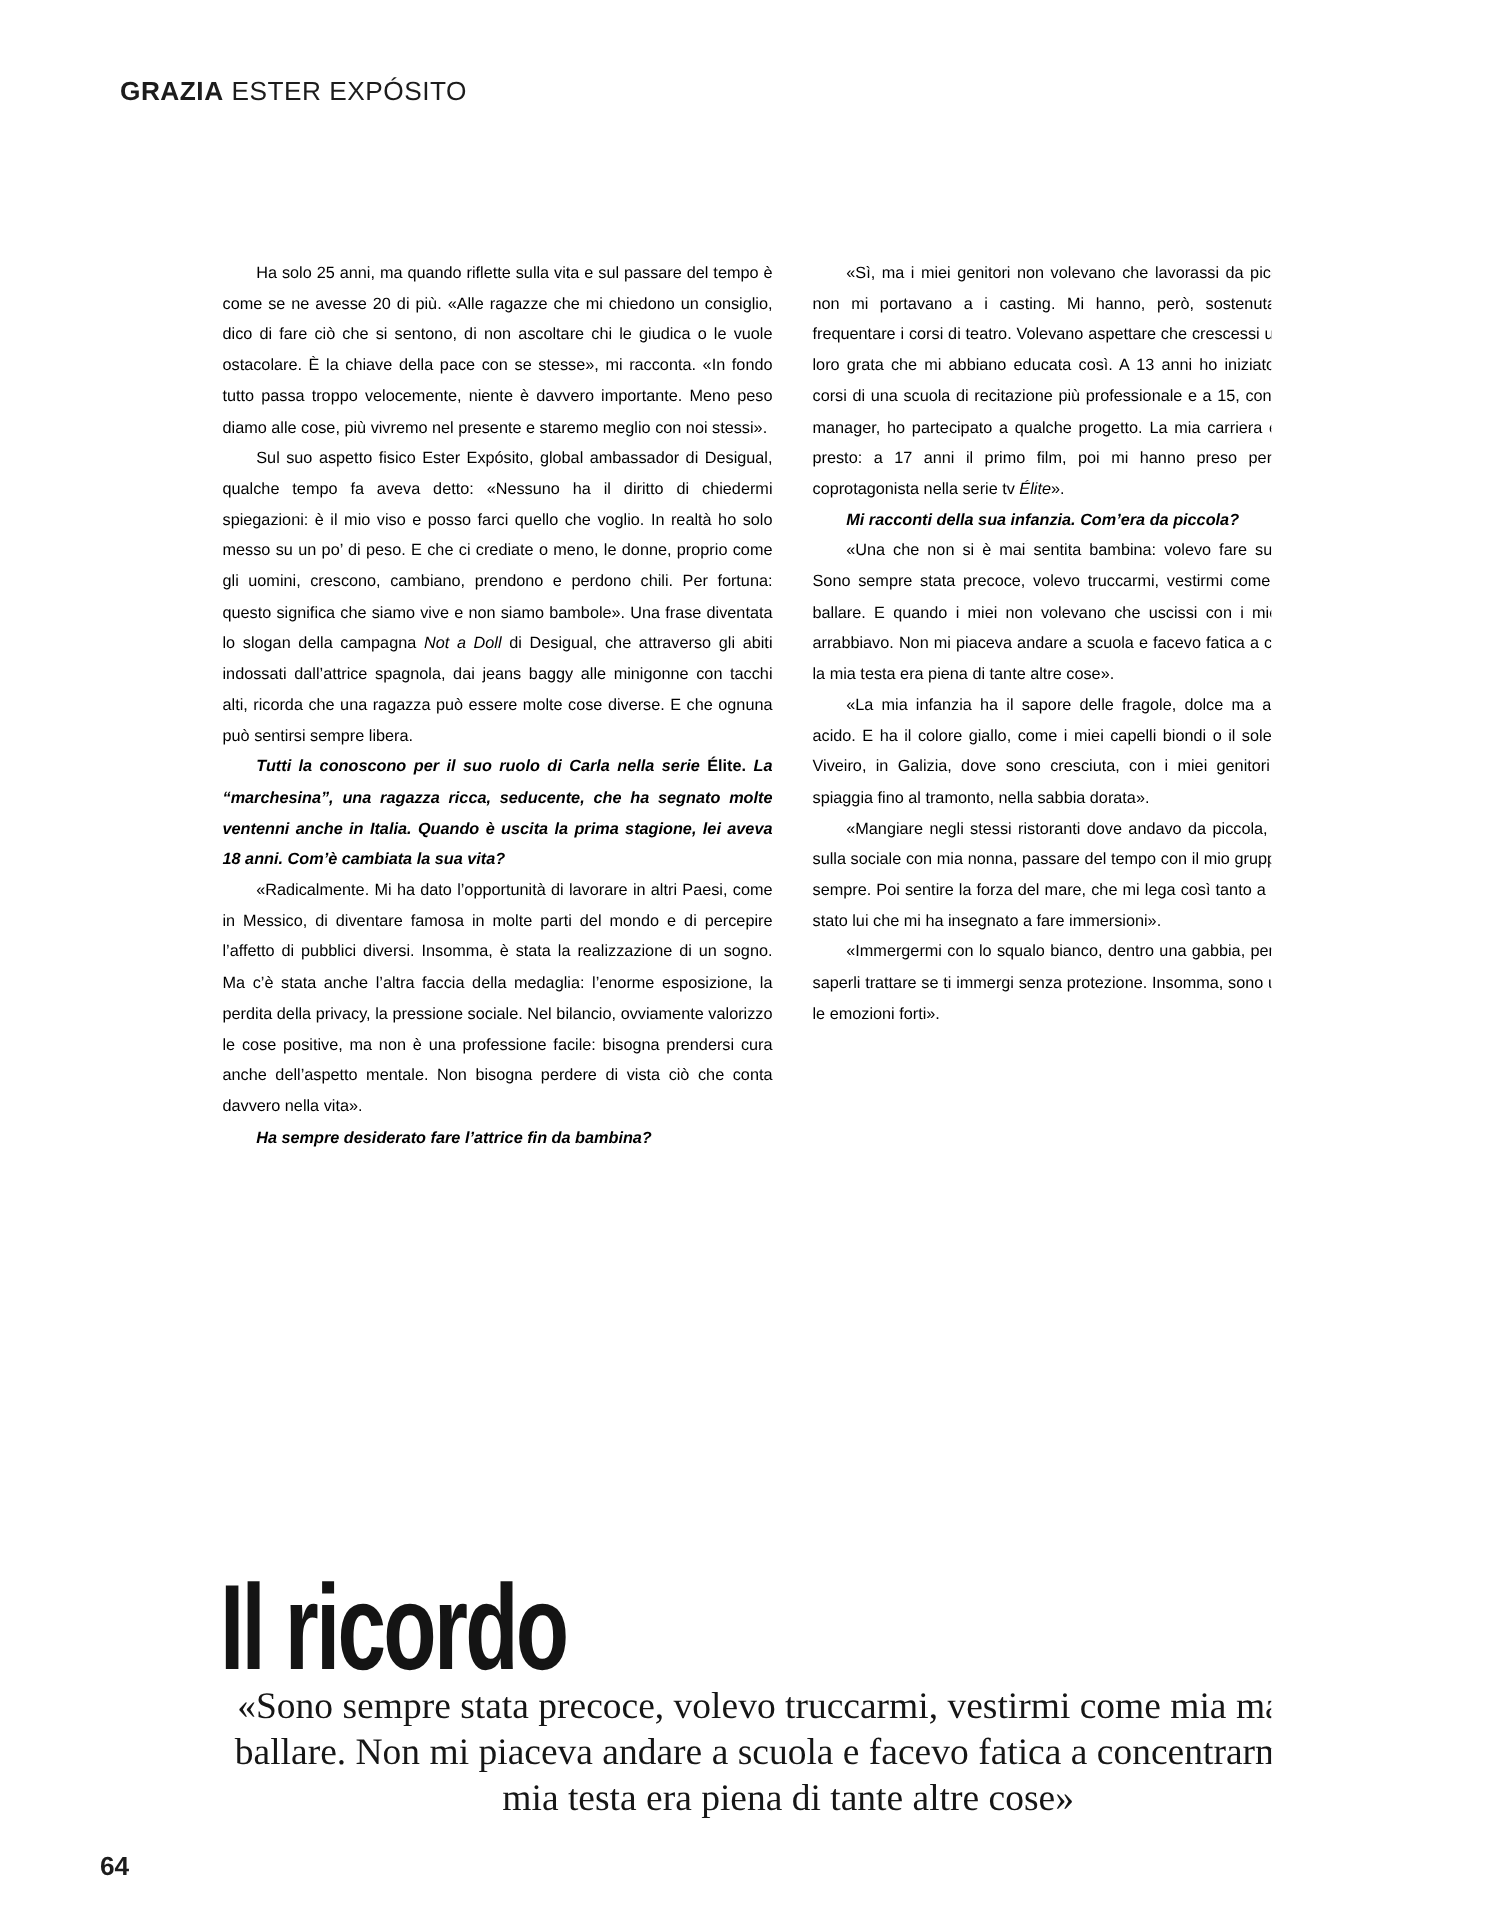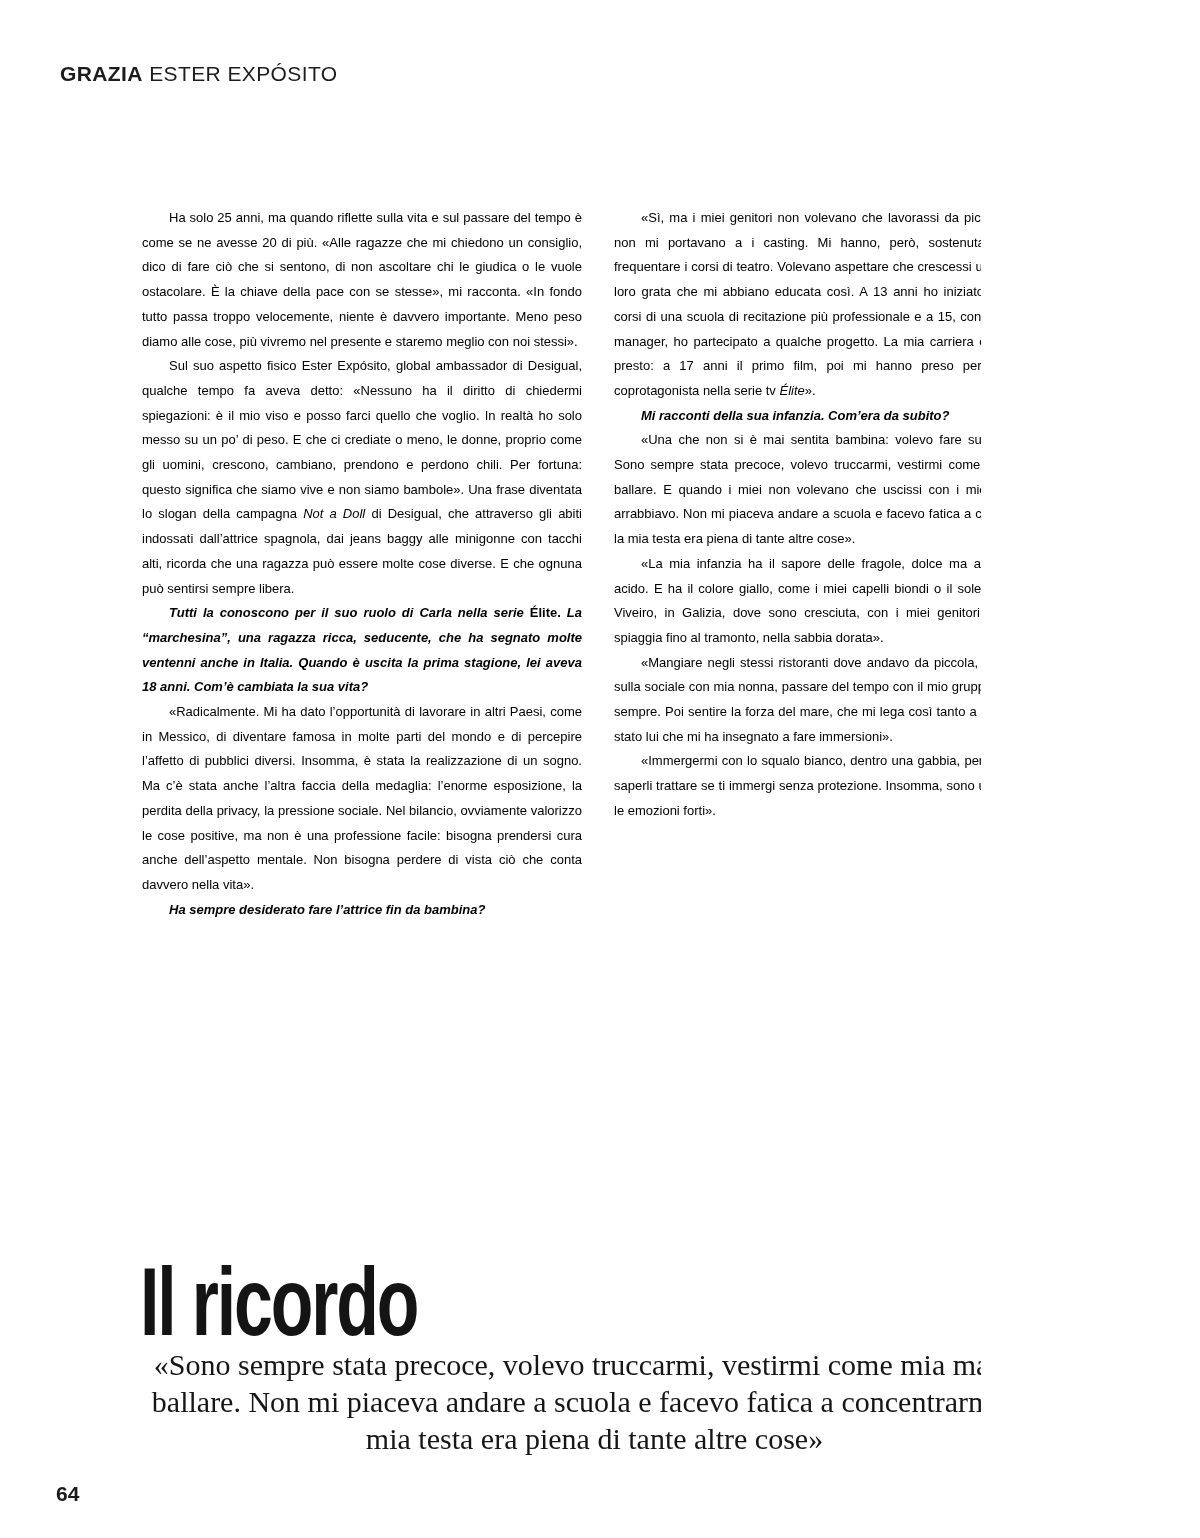--- a/index.html
+++ b/index.html
@@ -4,20 +4,21 @@
 <style>
   * { box-sizing: border-box; }
   html, body { margin: 0; padding: 0; background: #ffffff; }
   .page {
     position: relative;
     width: 981px;
     height: 1538px;
     background: #ffffff;
     color: #161616;
     overflow: hidden;
+    margin-left: 36px;
   }
 
   
   .runhead {
     position: absolute;
     left: 60px;
     top: 62px;
     font-family: "Liberation Sans", sans-serif;
     font-size: 21px;
     letter-spacing: 0.4px;
@@ -73,21 +74,21 @@
     margin: 0;
     font-family: "Liberation Serif", serif;
     font-size: 30px;
     line-height: 37px;
     color: #161616;
     text-align: center;
   }
 
   .pagenum {
     position: absolute;
-    left: 56px;
+    left: 44px;
     top: 1482px;
     font-family: "Liberation Sans", sans-serif;
     font-weight: bold;
     font-size: 21px;
     color: #1c1c1c;
   }
 </style>
 </head>
 <body>
 
@@ -104,21 +105,21 @@
     <div class="col">
       <p><span>Ha solo 25 anni, ma quando riflette sulla vita e sul passare del tempo è come se ne avesse 20 di più. «Alle ragazze che mi chiedono un consiglio, dico di fare ciò che si sentono, di non ascoltare chi le giudica o le vuole ostacolare. È la chiave della pace con se stesse», mi racconta. «In fondo tutto passa troppo velocemente, niente è davvero importante. Meno peso diamo alle cose, più vivremo nel presente e staremo meglio con noi stessi».</span></p>
       <p><span>Sul suo aspetto fisico Ester Expósito, global ambassador di Desigual, qualche tempo fa aveva detto: «Nessuno ha il diritto di chiedermi spiegazioni: è il mio viso e posso farci quello che voglio. In realtà ho solo messo su un po’ di peso. E che ci crediate o meno, le donne, proprio come gli uomini, crescono, cambiano, prendono e perdono chili. Per fortuna: questo significa che siamo vive e non siamo bambole». Una frase diventata lo slogan della campagna </span><span class="it">Not a Doll</span><span> di Desigual, che attraverso gli abiti indossati dall’attrice spagnola, dai jeans baggy alle minigonne con tacchi alti, ricorda che una ragazza può essere molte cose diverse. E che ognuna può sentirsi sempre libera.</span></p>
       <p class="question"><span>Tutti la conoscono per il suo ruolo di Carla nella serie </span><span class="upright">Élite.</span><span> La “marchesina”, una ragazza ricca, seducente, che ha segnato molte ventenni anche in Italia. Quando è uscita la prima stagione, lei aveva 18 anni. Com’è cambiata la sua vita?</span></p>
       <p><span>«Radicalmente. Mi ha dato l’opportunità di lavorare in altri Paesi, come in Messico, di diventare famosa in molte parti del mondo e di percepire l’affetto di pubblici diversi. Insomma, è stata la realizzazione di un sogno. Ma c’è stata anche l’altra faccia della medaglia: l’enorme esposizione, la perdita della privacy, la pressione sociale. Nel bilancio, ovviamente valorizzo le cose positive, ma non è una professione facile: bisogna prendersi cura anche dell’aspetto mentale. Non bisogna perdere di vista ciò che conta davvero nella vita».</span></p>
       <p class="question"><span>Ha sempre desiderato fare l’attrice fin da bambina?</span></p>
     </div>
 
     <div class="col">
       <p><span>«Sì, ma i miei genitori non volevano che lavorassi da piccola, per cui non mi portavano a i casting. Mi hanno, però, sostenuta facendomi frequentare i corsi di teatro. Volevano aspettare che crescessi un po’ e sono loro grata che mi abbiano educata così. A 13 anni ho iniziato a seguire i corsi di una scuola di recitazione più professionale e a 15, con il mio primo manager, ho partecipato a qualche progetto. La mia carriera è cominciata presto: a 17 anni il primo film, poi mi hanno preso per il ruolo di coprotagonista nella serie tv </span><span class="it">Élite</span><span>».</span></p>
-      <p class="question"><span>Mi racconti della sua infanzia. Com’era da subito?</span></p>
+      <p class="question"><span>Mi racconti della sua infanzia. Com’era da piccola?</span></p>
       <p><span>«Una che non si è mai sentita bambina: volevo fare subito l’adulta. Sono sempre stata precoce, volevo truccarmi, vestirmi come mia madre, ballare. E quando i miei non volevano che uscissi con i miei cugini, mi arrabbiavo. Non mi piaceva andare a scuola e facevo fatica a concentrarmi: la mia testa era piena di tante altre cose».</span></p>
       <p><span>«La mia infanzia ha il sapore delle fragole, dolce ma anche un po’ acido. E ha il colore giallo, come i miei capelli biondi o il sole sul mare: a Viveiro, in Galizia, dove sono cresciuta, con i miei genitori stavamo in spiaggia fino al tramonto, nella sabbia dorata».</span></p>
       <p><span>«Mangiare negli stessi ristoranti dove andavo da piccola, passeggiare sulla sociale con mia nonna, passare del tempo con il mio gruppo di amici di sempre. Poi sentire la forza del mare, che mi lega così tanto a mio padre: è stato lui che mi ha insegnato a fare immersioni».</span></p>
       <p><span>«Immergermi con lo squalo bianco, dentro una gabbia, perché bisogna saperli trattare se ti immergi senza protezione. Insomma, sono una che ama le emozioni forti».</span></p>
     </div>
 
   </div>
 
   <h1 class="headline">Il ricordo</h1>
 

